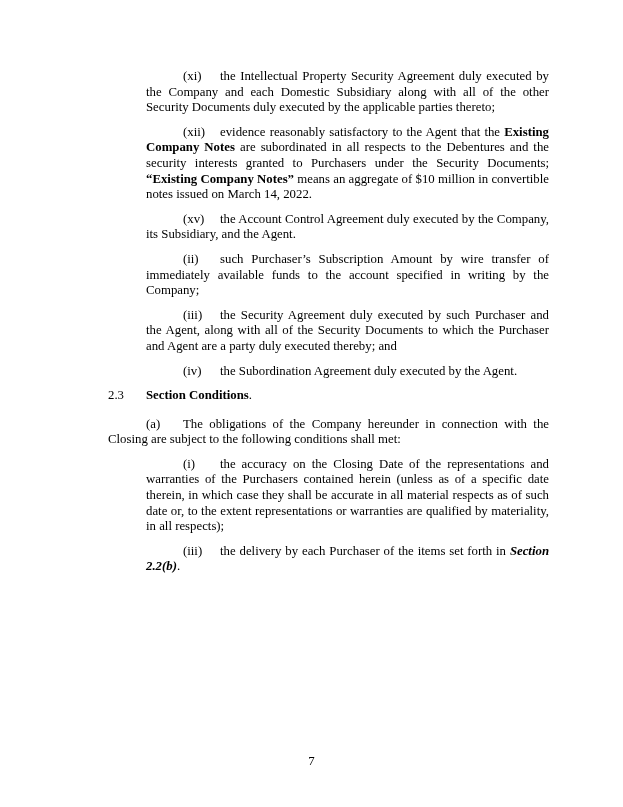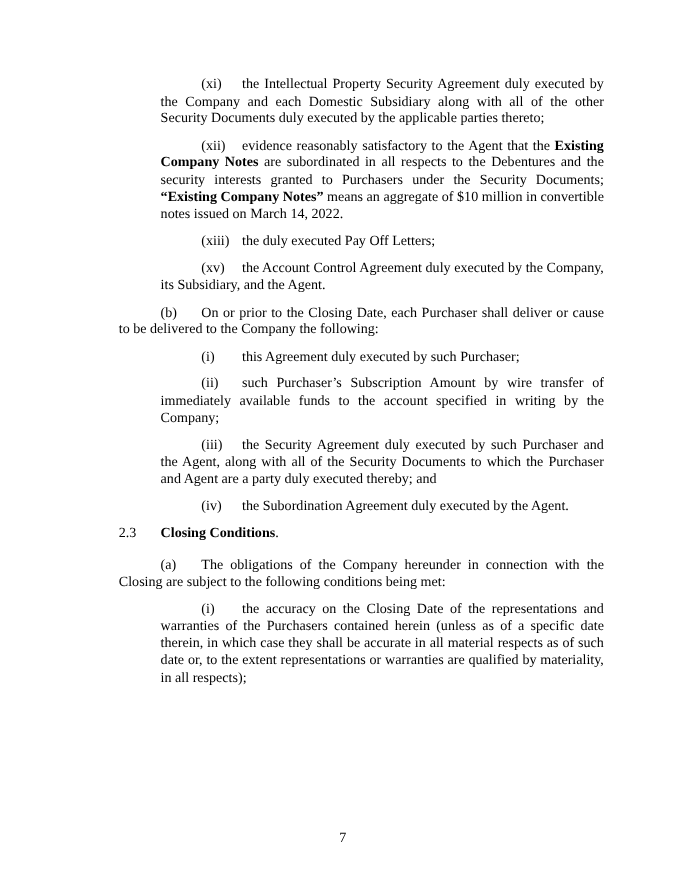--- a/index.html
+++ b/index.html
@@ -46,27 +46,25 @@
     line-height: 15.6px;
   }
 </style>
 </head>
 <body>
 
 <div class="page">
   <div class="doc-body">
       <p class="lvl1"><span class="label">(xi)</span><span class="run">the Intellectual Property Security Agreement duly executed by the Company and each Domestic Subsidiary along with all of the other Security Documents duly executed by the applicable parties thereto;</span></p>
       <p class="lvl1"><span class="label">(xii)</span><span class="run">evidence reasonably satisfactory to the Agent that the </span><span class="run-b">Existing Company Notes</span><span class="run"> are subordinated in all respects to the Debentures and the security interests granted to Purchasers under the Security Documents; </span><span class="run-b">“Existing Company Notes”</span><span class="run"> means an aggregate of $10 million in convertible notes issued on March 14, 2022.</span></p>
-      <p class="lvl1"><span class="label">(xiii)</span><span class="run">the duly executed Pay Off Letters;</span></p>
       <p class="lvl1"><span class="label">(xv)</span><span class="run">the Account Control Agreement duly executed by the Company, its Subsidiary, and the Agent.</span></p>
-      <p class="lvl0"><span class="label">(b)</span><span class="run">On or prior to the Closing Date, each Purchaser shall deliver or cause to be delivered to the Company the following:</span></p>
-      <p class="lvl1"><span class="label">(i)</span><span class="run">this Agreement duly executed by such Purchaser;</span></p>
       <p class="lvl1"><span class="label">(ii)</span><span class="run">such Purchaser’s Subscription Amount by wire transfer of immediately available funds to the account specified in writing by the Company;</span></p>
       <p class="lvl1"><span class="label">(iii)</span><span class="run">the Security Agreement duly executed by such Purchaser and the Agent, along with all of the Security Documents to which the Purchaser and Agent are a party duly executed thereby; and</span></p>
       <p class="lvl1"><span class="label">(iv)</span><span class="run">the Subordination Agreement duly executed by the Agent.</span></p>
-      <p class="heading"><span class="label">2.3</span><span class="run-b">Closing Conditions</span><span class="run">.</span></p>
-      <p class="lvl0"><span class="label">(a)</span><span class="run">The obligations of the Company hereunder in connection with the Closing are subject to the following conditions being met:</span></p>
+      <p class="heading"><span class="label">2.3</span><span class="run-b">Section Conditions</span><span class="run">.</span></p>
+      <p class="lvl0"><span class="label">(a)</span><span class="run">The obligations of the Company hereunder in connection with the Closing are subject to the following conditions shall met:</span></p>
       <p class="lvl1"><span class="label">(i)</span><span class="run">the accuracy on the Closing Date of the representations and warranties of the Purchasers contained herein (unless as of a specific date therein, in which case they shall be accurate in all material respects as of such date or, to the extent representations or warranties are qualified by materiality, in all respects);</span></p>
+      <p class="lvl1"><span class="label">(iii)</span><span class="run">the delivery by each Purchaser of the items set forth in </span><span class="run-bi">Section 2.2(b)</span><span class="run">.</span></p>
     </div>
   <div class="footer">
     <span>7</span>
   </div>
 </div>
 
 </body></html>

